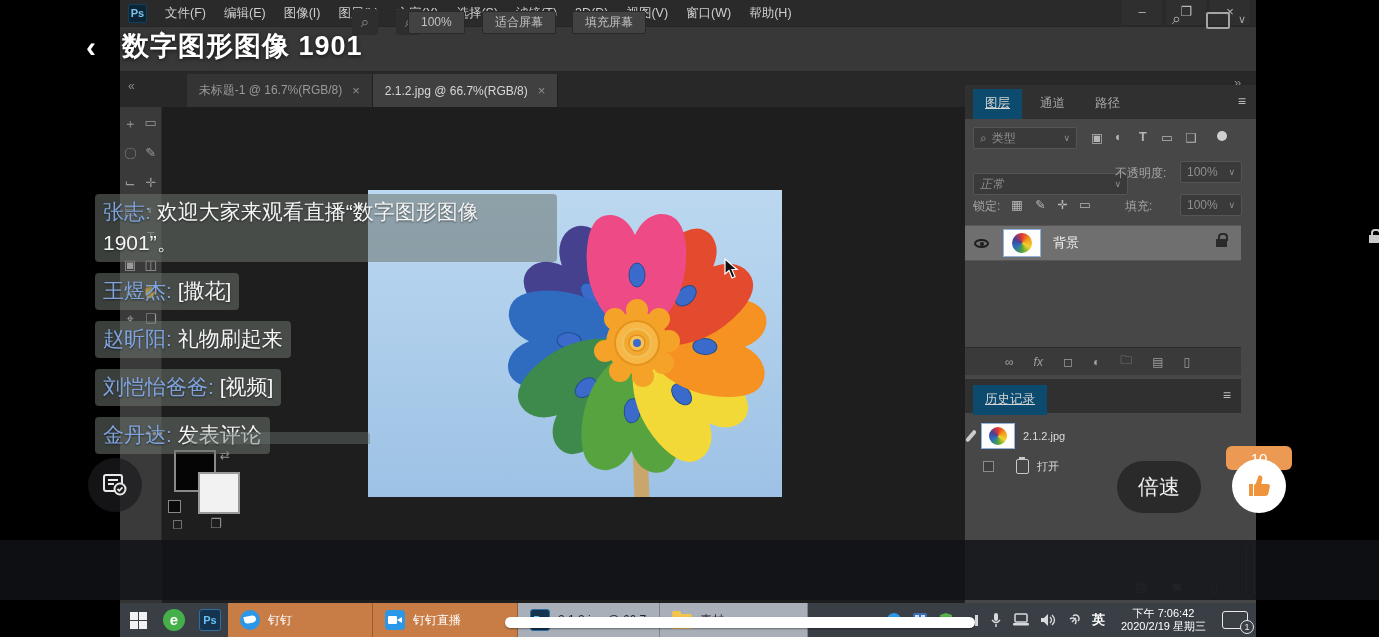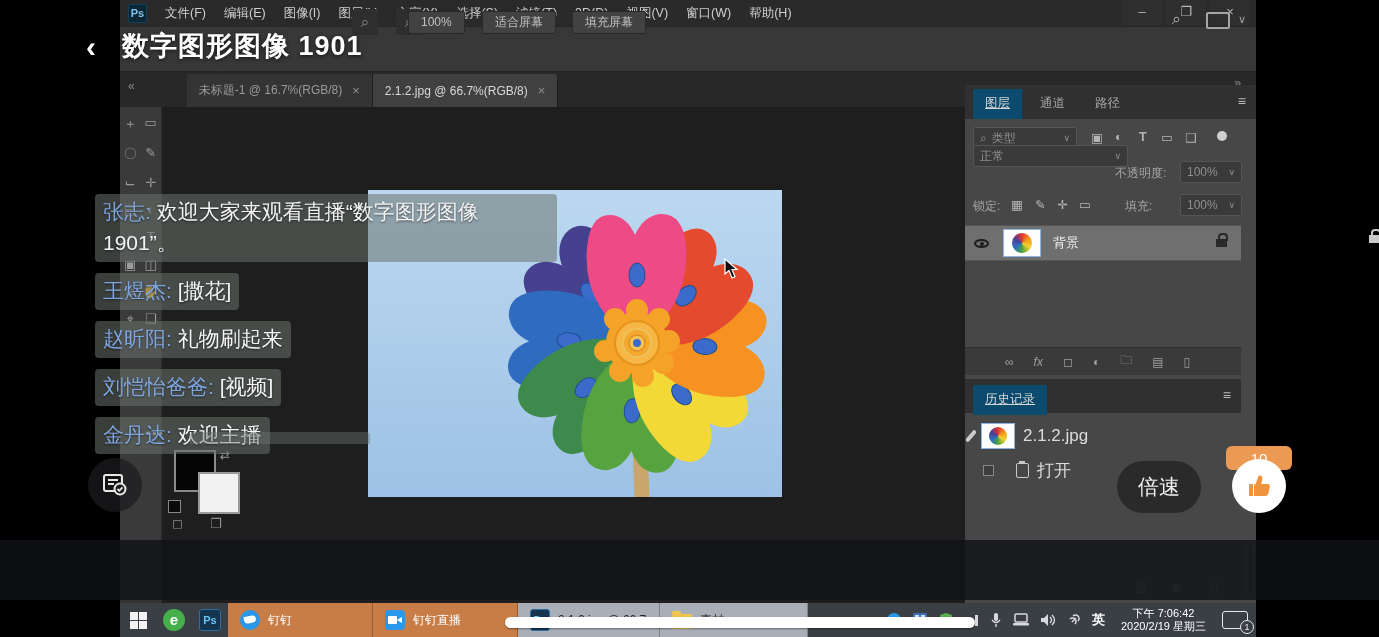--- a/index.html
+++ b/index.html
@@ -48,21 +48,21 @@
   .ptab.active { background:#0c4a6e; color:#d6d6d6;text-decoration:underline; }
   .pham { position:absolute; right:10px; top:8px; color:#bbbbbb; font-size:14px; }
   .fbox { background:#3a3a3a; border:1px solid #555; border-radius:2px; color:#8f8f8f; font-size:12px; display:flex; align-items:center; padding:0 6px; gap:5px; }
   .plabel { color:#a5a5a5; font-size:12px; }
   .picon { color:#b5b5b5; font-size:12.5px; }
   .layer-row { left:0; top:140px; width:276px; height:36px; background:#6f6f6f; border-top:1px solid #555; border-bottom:1px solid #555; display:flex; align-items:center; }
   .thumb { background:#fdfdfd; border:1px solid #8fb3dc; display:flex; align-items:center; justify-content:center; }
   .pin-mini { border-radius:50%; background:conic-gradient(#e5352f,#f29b1d,#f3d32c,#4ba23e,#2e6cc1,#4b3f92,#e5352f); }
   .strip { left:0; top:262px; width:276px; height:28px; background:#3a3a3a; border-top:1px solid #2c2c2c; display:flex; align-items:center; gap:20px; padding-left:40px; }
   .strip span { color:#9f9f9f; font-size:12px; }
-  .hist-row { display:flex; align-items:center; gap:8px; color:#dcdcdc; font-size:17px; }
+  .hist-row { display:flex; align-items:center; gap:8px; color:#dcdcdc; font-size:11px; }
   .pscroll { left:281px; top:458px; width:8px; height:54px; border:1px solid #5c6f64; border-radius:4px; background:#3d4a44; }
   .dim-ic { color:#6b7074; font-size:13px; }
 
   
   .back-btn { left:86px; top:30px; color:#ffffff; font-size:30px; font-weight:bold; text-shadow:0 1px 3px rgba(0,0,0,.6); }
   .live-title { left:122px; top:28px; color:#ffffff; font-size:27px; font-weight:bold; letter-spacing:1px; text-shadow:0 1px 4px rgba(0,0,0,.7); }
 
   #chat { left:95px; top:194px; width:480px; }
   .msg { width:fit-content; max-width:462px; background:rgba(105,115,110,0.55); border-radius:4px; padding:2px 8px 4px; font-size:21px; line-height:31px; margin-bottom:11px; text-shadow:0 1px 2px rgba(0,0,0,.5); }
   .msg .nick { color:#7fa4dd; }
@@ -273,21 +273,21 @@
         <span>类型</span>
         <span style="margin-left:auto; font-size:9px;">∨</span>
       </div>
       <span class="abs picon" style="left:126px; top:45px;">▣</span>
       <span class="abs picon" style="left:150px; top:45px;">◐</span>
       <span class="abs picon" style="left:174px; top:45px; font-weight:bold;">T</span>
       <span class="abs picon" style="left:196px; top:45px;">▭</span>
       <span class="abs picon" style="left:220px; top:45px;">❑</span>
       <div class="abs" style="left:252px; top:46px; width:10px; height:10px; border-radius:50%; background:#cfcfcf;"></div>
 
-      <div class="abs fbox" style="left:8px; top:60px; width:155px; height:22px;">
+      <div class="abs fbox" style="left:8px; top:88px; width:155px; height:22px;font-style:italic;">
         <span>正常</span>
         <span style="margin-left:auto; font-size:9px;">∨</span>
       </div>
       <span class="abs plabel" style="left:150px; top:80px;">不透明度:</span>
       <div class="abs fbox" style="left:215px; top:76px; width:62px; height:22px;">
         <span>100%</span>
         <span style="margin-left:auto; font-size:9px;">∨</span>
       </div>
 
       <span class="abs plabel" style="left:8px; top:113px;">锁定:</span>
@@ -353,21 +353,21 @@
   </div>
 
   <div class="abs back-btn">‹</div>
   <div class="abs live-title">数字图形图像 1901</div>
 
   <div id="chat" class="abs">
     <div class="msg"><span class="nick">张志:</span> <span class="txt">欢迎大家来观看直播“数字图形图像 1901”。</span></div>
     <div class="msg"><span class="nick">王煜杰:</span> <span class="txt">[撒花]</span></div>
     <div class="msg"><span class="nick">赵昕阳:</span> <span class="txt">礼物刷起来</span></div>
     <div class="msg"><span class="nick">刘恺怡爸爸:</span> <span class="txt">[视频]</span></div>
-    <div class="msg"><span class="nick">金丹达:</span> <span class="txt">欢迎主播</span></div>
+    <div class="msg"><span class="nick">金丹达:</span> <span class="txt">发表评论</span></div>
   </div>
   <div class="abs msg-frag"></div>
 
   <div id="notes-btn" class="abs round-btn">
     <svg width="26" height="26" viewBox="0 0 26 26">
         <rect x="2" y="3" width="18" height="16" rx="2" fill="none" stroke="#e8e8e8" stroke-width="2"></rect>
         <line x1="6" y1="8" x2="16" y2="8" stroke="#e8e8e8" stroke-width="2"></line>
         <line x1="6" y1="12" x2="12" y2="12" stroke="#e8e8e8" stroke-width="2"></line>
         <circle cx="18" cy="17" r="5.5" fill="#1c1c1e" stroke="#e8e8e8" stroke-width="2"></circle>
         <path d="M15.5,17 L17.3,18.8 L20.5,15.4" fill="none" stroke="#e8e8e8" stroke-width="1.8"></path>

